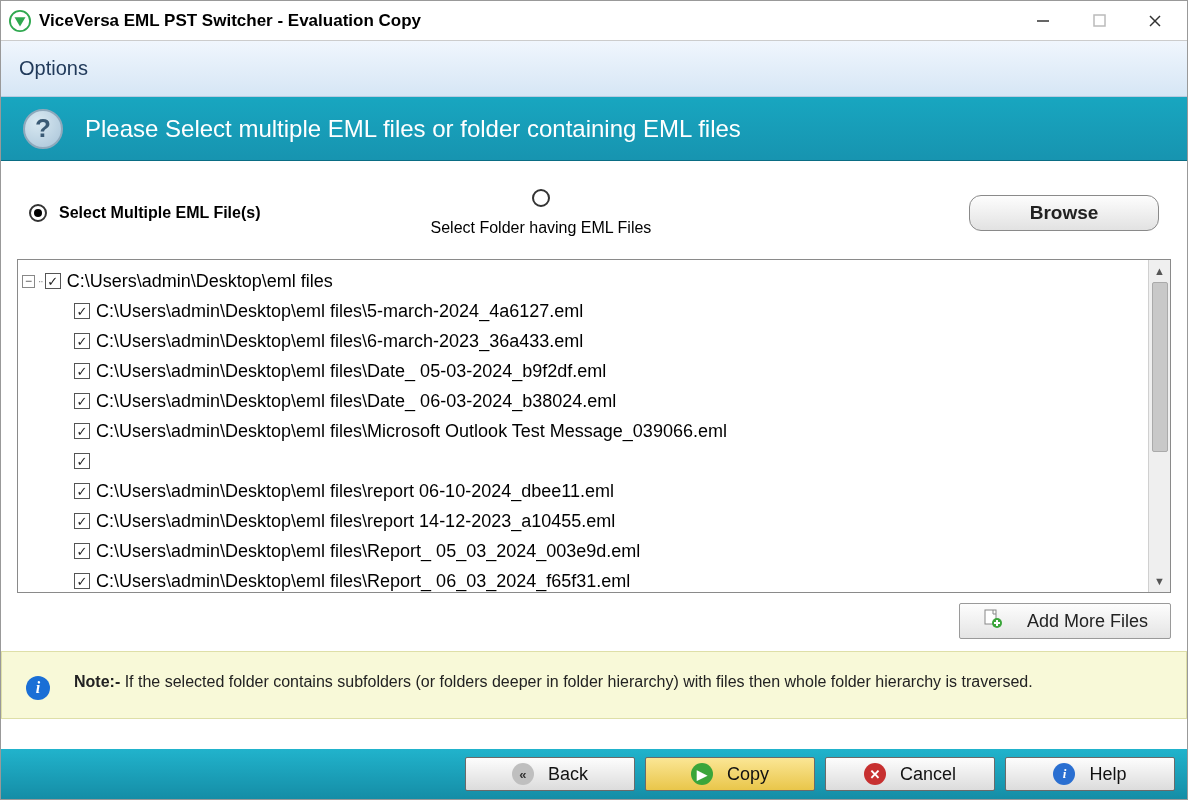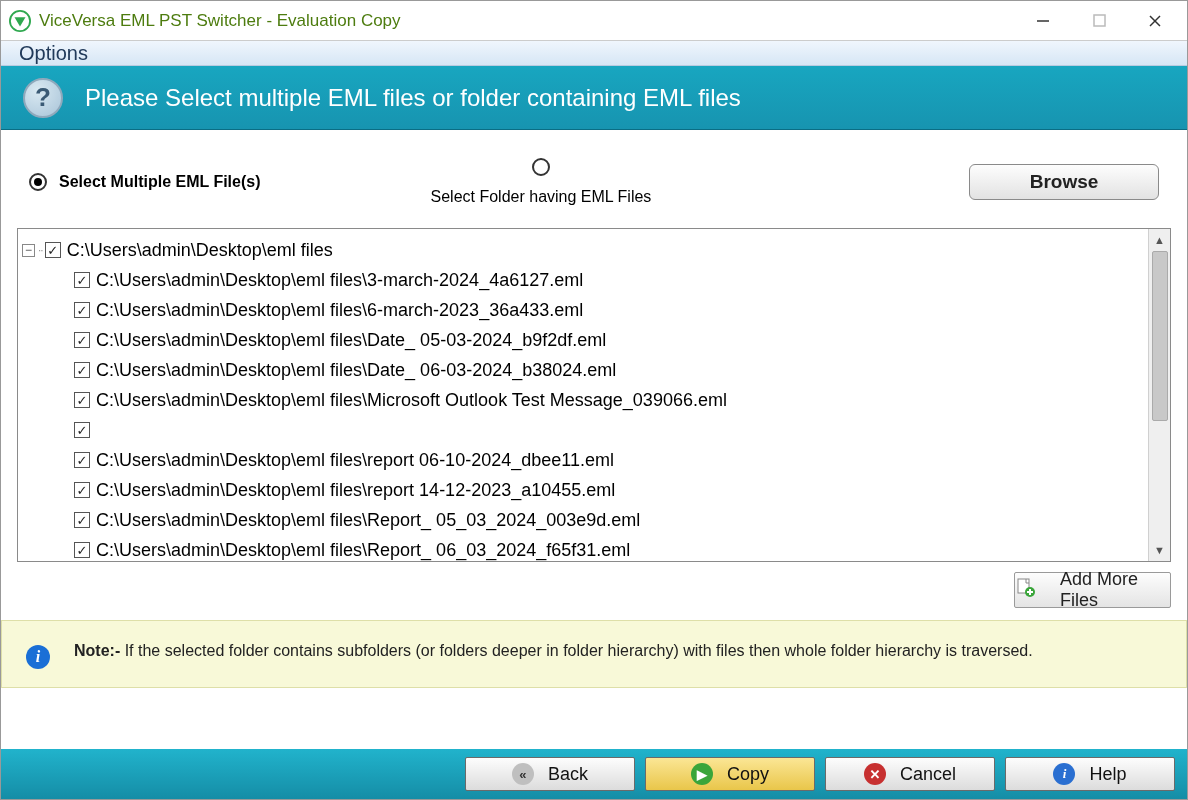--- a/index.html
+++ b/index.html
@@ -17,30 +17,30 @@
   background: #fff;
   display: flex;
   align-items: center;
   padding: 0 4px;
   border-bottom: 1px solid #ccc;
 }
 .titlebar .app-icon {
   width: 22px; height: 22px;
   margin-right: 8px; margin-left: 4px;
 }
-.titlebar .title { color: #4d7c0f; font-size: 17px; }
+.titlebar .title { color: #000000; font-size: 17px; font-weight: bold; }
 .titlebar .win-controls { margin-left: auto; display: flex; }
 .win-btn {
   width: 56px; height: 36px;
   display: flex; align-items: center; justify-content: center;
   font-size: 18px; color: #333;
 }
 .win-btn.disabled { color: #bbb; }
 .menubar {
-  height: 25px;
+  height: 56px;
   background: linear-gradient(#f0f6fd, #d6e6f5);
   display: flex; align-items: center;
   padding-left: 18px;
   border-bottom: 1px solid #b9cbe0;
 }
 .menubar .menu-item { color: #213a5a; font-size: 20px; }
 .instruction-bar {
   height: 64px;
   background: linear-gradient(#18a6c0, #1794b0);
   display: flex; align-items: center;
@@ -75,21 +75,21 @@
 .radio-opt .radio.sel::after {
   content:""; width:8px; height:8px; border-radius:50%; background:#000;
 }
 .radio-opt.unsel { font-weight: normal; flex-direction: column; }
 .select-row .spacer1 { width: 130px; }
 .browse-btn {
   margin-left: auto;
   width: 190px; height: 36px;
   background: linear-gradient(#fdfdfd, #e2e2e2);
   border: 1px solid #8a8a8a;
-  border-radius: 6px;
+  border-radius: 12px;
   display:flex; align-items:center; justify-content:center;
   font-size:19px; font-weight:bold; color:#222;
 }
 .tree-container {
   margin: 0 16px;
   height: 334px;
   border: 1px solid #8a8a8a;
   background: #fff;
   display: flex;
   position: relative;
@@ -117,21 +117,21 @@
 .scrollbar {
   width: 22px; background:#efefef; border-left:1px solid #d0d0d0;
   display:flex; flex-direction:column; align-items:center;
 }
 .sb-arrow { width:100%; height:22px; display:flex; align-items:center; justify-content:center; font-size:11px; color:#555; }
 .sb-thumb { width:16px; background:#c8c8c8; border:1px solid #aaa; border-radius:2px; }
 .addmore-row {
   display:flex; justify-content:flex-end; padding: 10px 16px 12px 0;
 }
 .addmore-btn {
-  width: 157px; height: 36px;
+  width: 212px; height: 36px;
   background: linear-gradient(#fdfdfd, #e4e4e4);
   border:1px solid #9a9a9a; border-radius:2px;
   display:flex; align-items:center; justify-content:center; gap:25px;
   font-size:18px; color:#222;
 }
 .note-box {
   margin: 0;
   background: #f8f9d8;
   border:1px solid #dedfa8;
   padding: 18px 24px;
@@ -226,21 +226,21 @@
 <div class="tree-container">
   <div class="tree-body">
     <div class="tree-row root">
       <span class="minus-box">−</span>
       <span class="dots">··</span>
       <span class="chk">✓</span>
       <span>C:\Users\admin\Desktop\eml files</span>
     </div>
     <div class="tree-row child">
         <span class="chk">✓</span>
-        <span>C:\Users\admin\Desktop\eml files\3-march-2024_4a6127.eml</span>
+        <span>C:\Users\admin\Desktop\eml files\5-march-2024_4a6127.eml</span>
       </div>
     <div class="tree-row child">
         <span class="chk">✓</span>
         <span>C:\Users\admin\Desktop\eml files\6-march-2023_36a433.eml</span>
       </div>
     <div class="tree-row child">
         <span class="chk">✓</span>
         <span>C:\Users\admin\Desktop\eml files\Date_ 05-03-2024_b9f2df.eml</span>
       </div>
     <div class="tree-row child">

